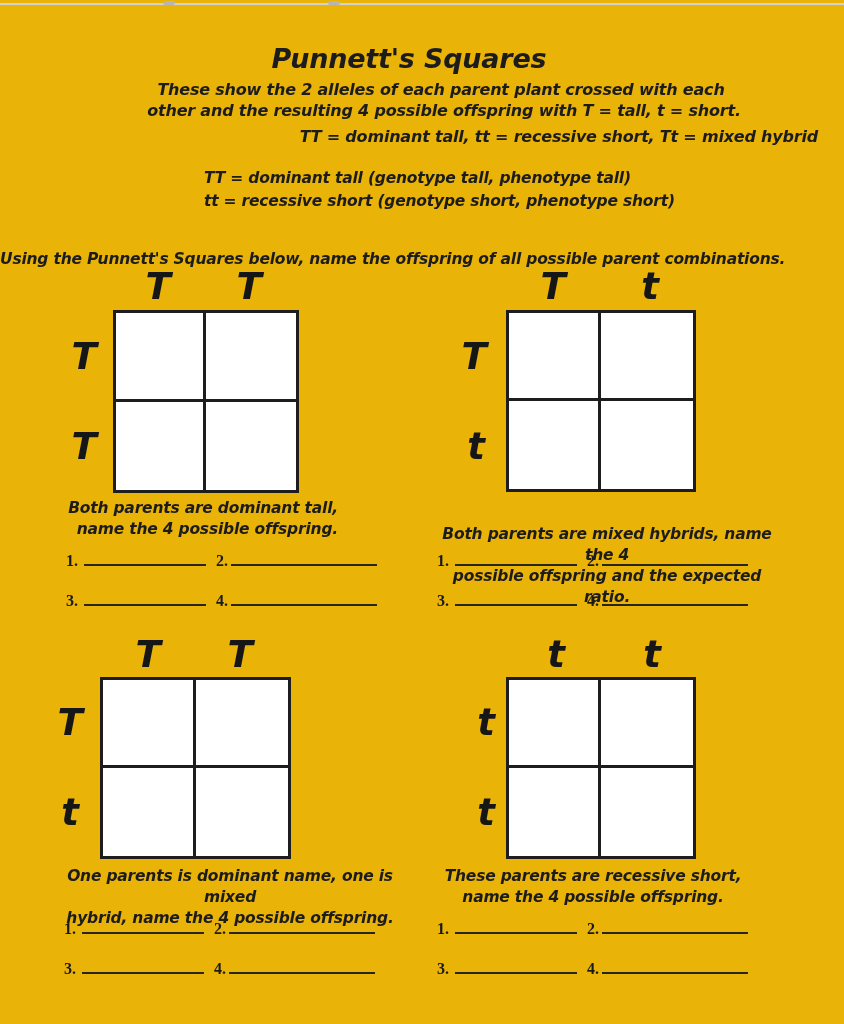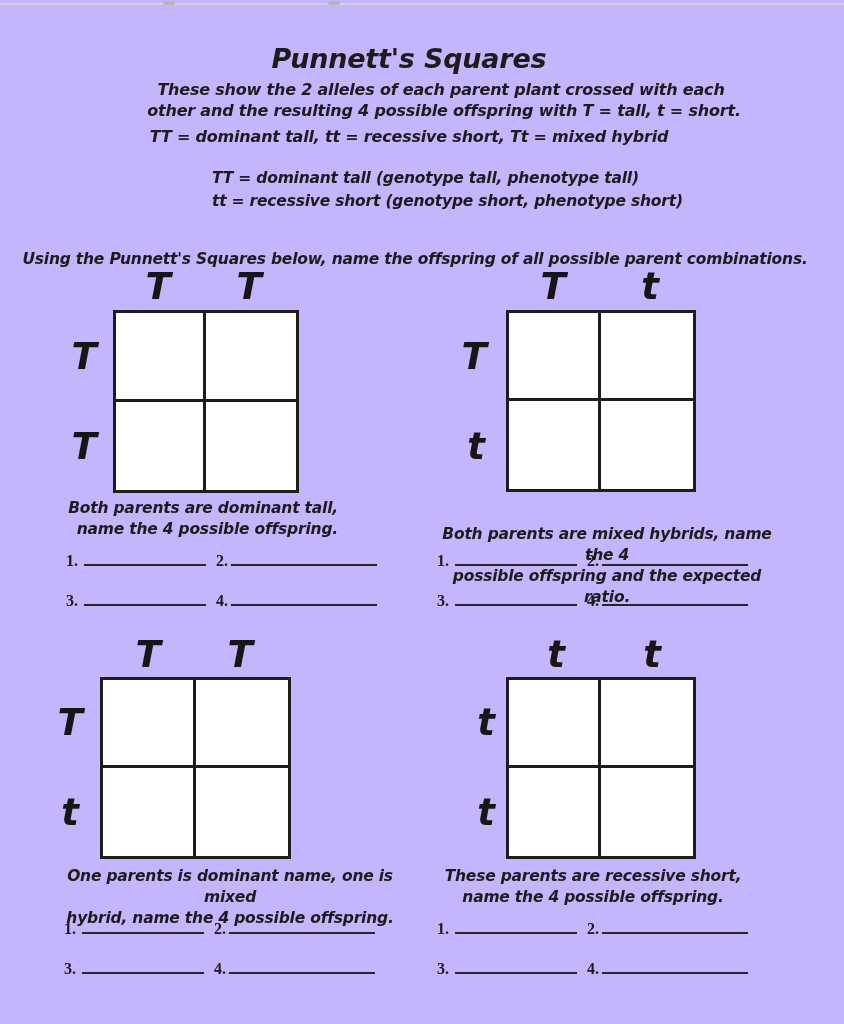--- a/index.html
+++ b/index.html
@@ -4,42 +4,42 @@
 <style>
   html, body { margin: 0; padding: 0; }
   body {
     width: 844px; height: 1024px;
     background: #ffffff;
     font-family: "DejaVu Sans", sans-serif;
     color: #1c1c1c;
     position: relative;
     overflow: hidden;
   }
-  .page { position: absolute; inset: 0; background: #c4b5fd; }
+  .page { position: absolute; inset: 0; background: #eab308; }
 
   
   .topline { position: absolute; top: 3px; left: 0; width: 844px; height: 2px; background: #d2d2d2; }
   .notch { position: absolute; top: 1px; height: 4px; width: 12px; background: #b5b5b5; border-radius: 2px; }
   .notch.a { left: 163px; }
   .notch.b { left: 328px; }
 
   
   .comic { font-style: italic; font-weight: bold; letter-spacing: -0.2px; }
 
   .title {
     position: absolute; top: 44px; left: 0; width: 818px;
     margin: 0; text-align: center;
     font-size: 27px; line-height: 1.1;
   }
   .intro { position: absolute; left: 0; width: 818px; text-align: center; font-size: 16px; line-height: 20px; }
   .intro.l1 { top: 80px; padding-left: 32px; }
   .intro.l2 { top: 101px; margin-left: 35px; }
-  .alleles { position: absolute; top: 127px; left: 0; width: 818px; text-align: center; font-size: 16px; }
-  .geno { position: absolute; top: 167px; left: 212px; font-size: 15.5px; line-height: 23px; }
-  .instruction { position: absolute; top: 250px; left: 0; width: 830px; text-align: center; font-size: 15.5px; }
+  .alleles { position: absolute; top: 127px; left: 0; width: 818px; text-align: right; font-size: 16px; }
+  .geno { position: absolute; top: 167px; left: 204px; font-size: 15.5px; line-height: 23px; }
+  .instruction { position: absolute; top: 250px; left: 0; width: 830px; text-align: left; font-size: 15.5px; }
 
   
   .psq {
     position: absolute;
     box-sizing: border-box;
     border: 3px solid #1d1d1d;
     display: grid;
     grid-template-columns: 1fr 1fr;
     grid-template-rows: 1fr 1fr;
     background: #ffffff;

